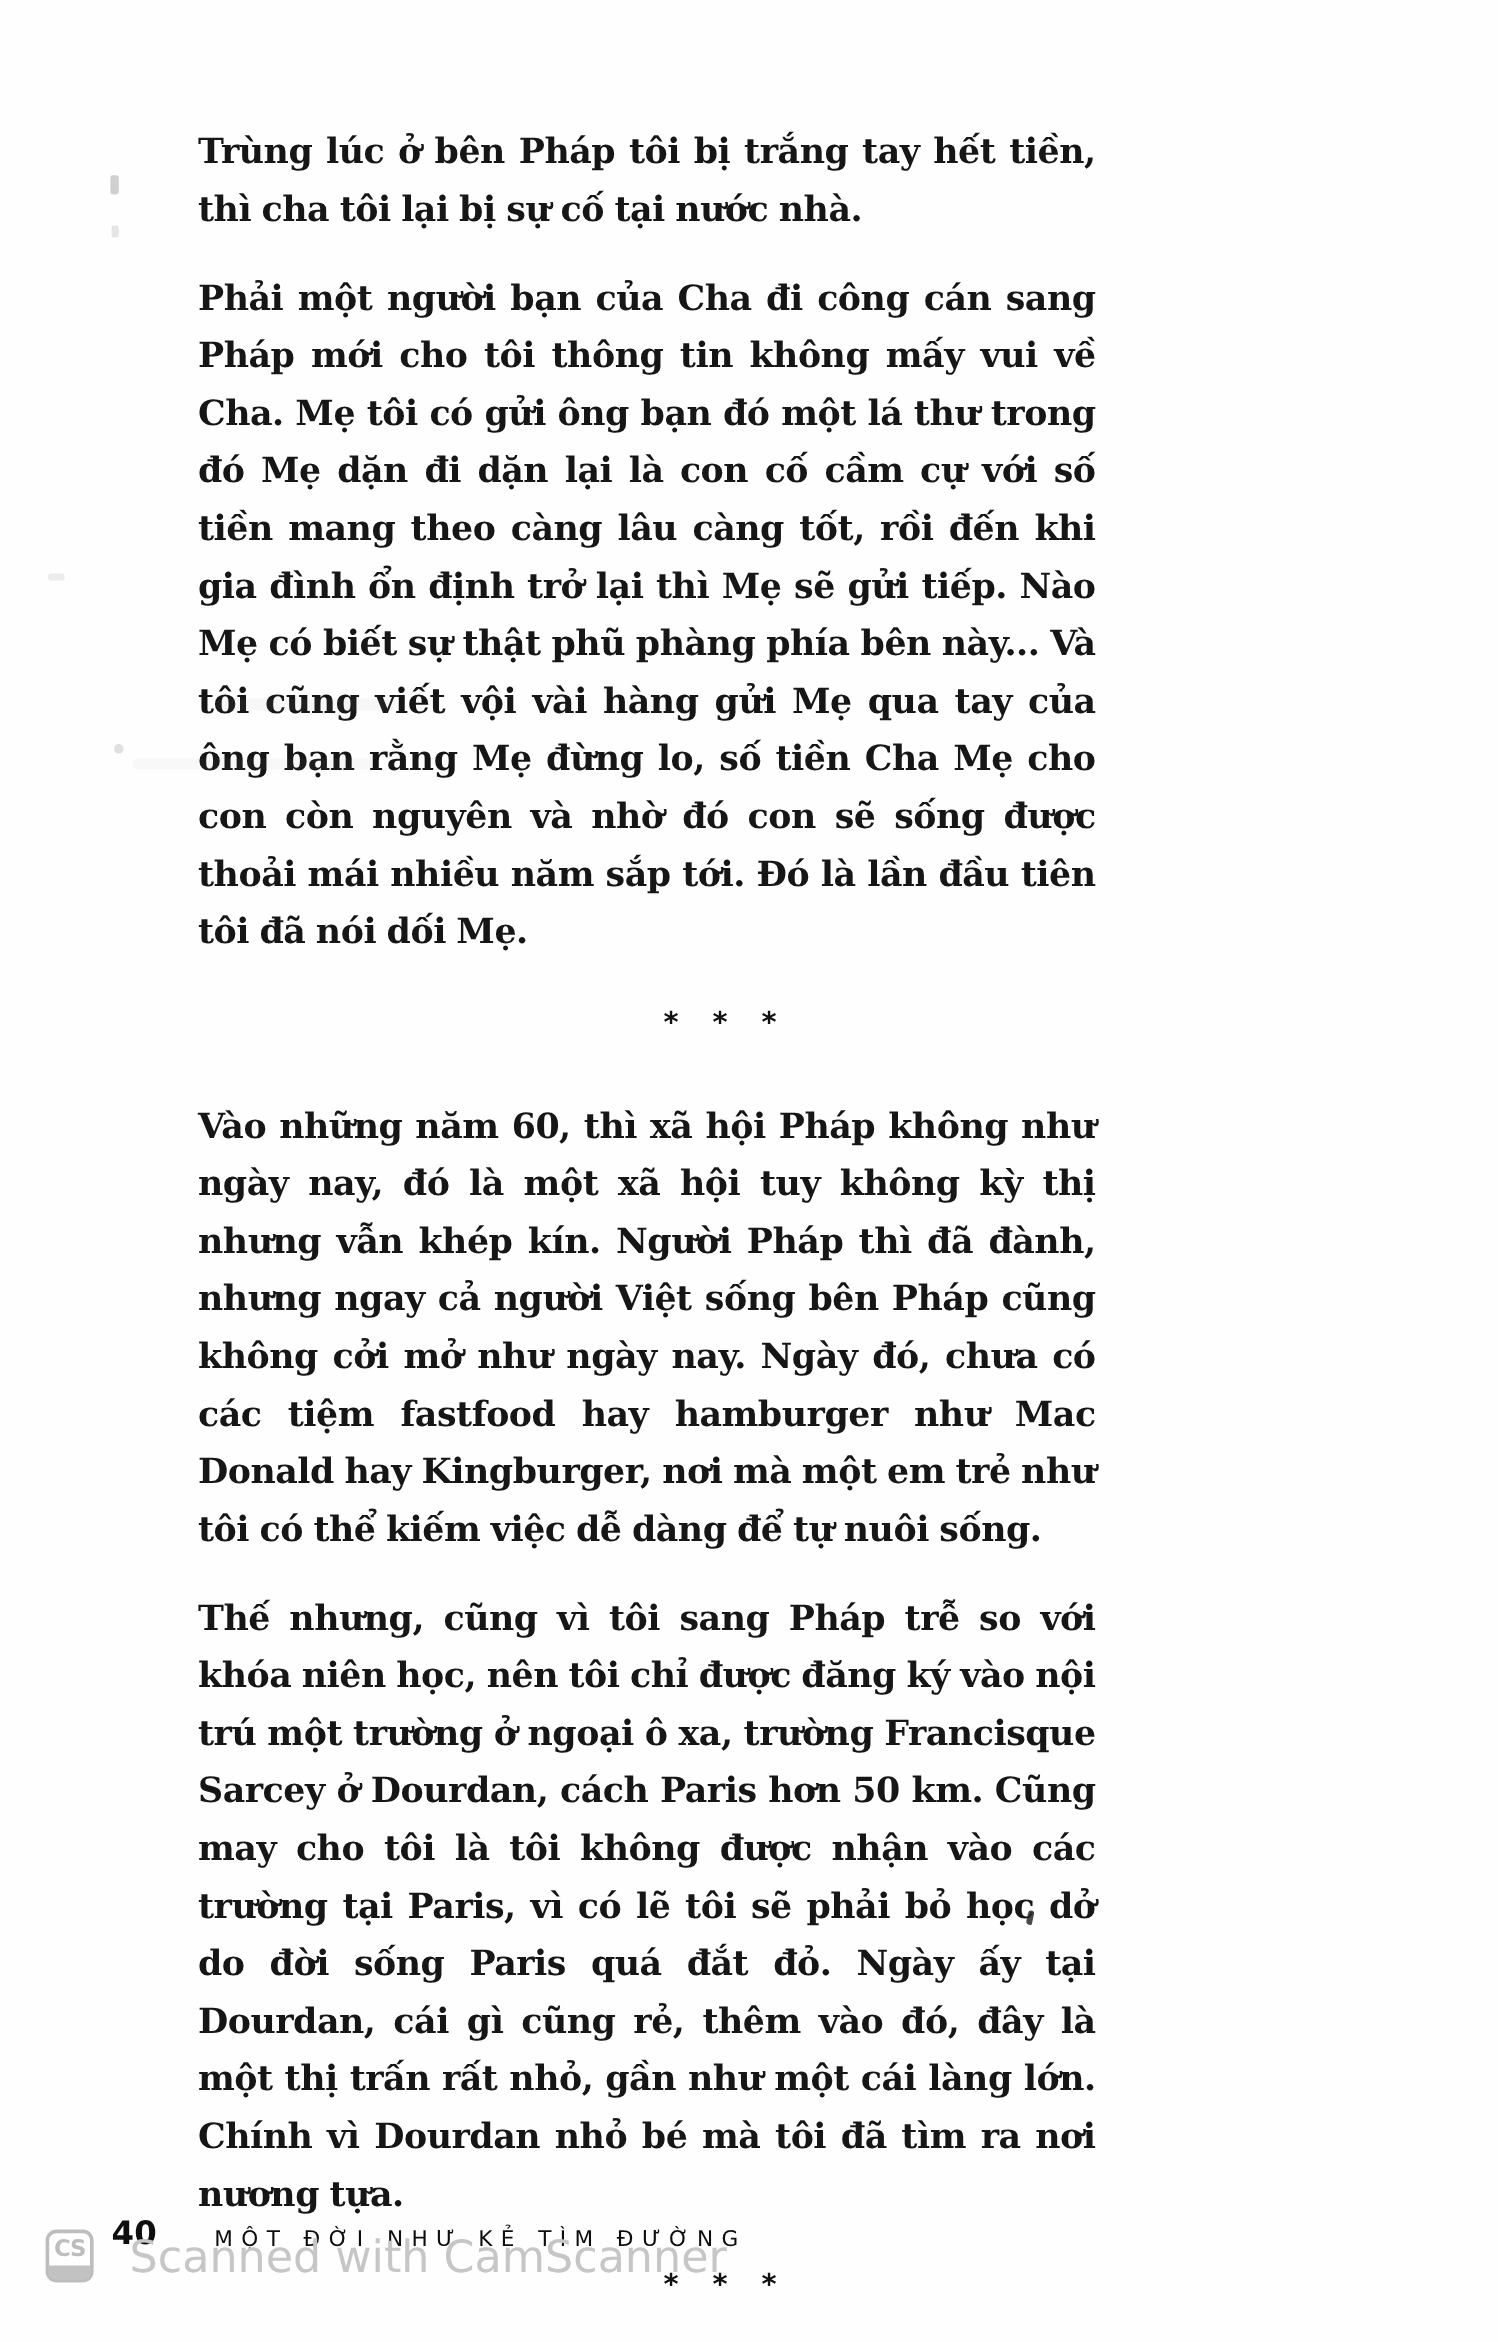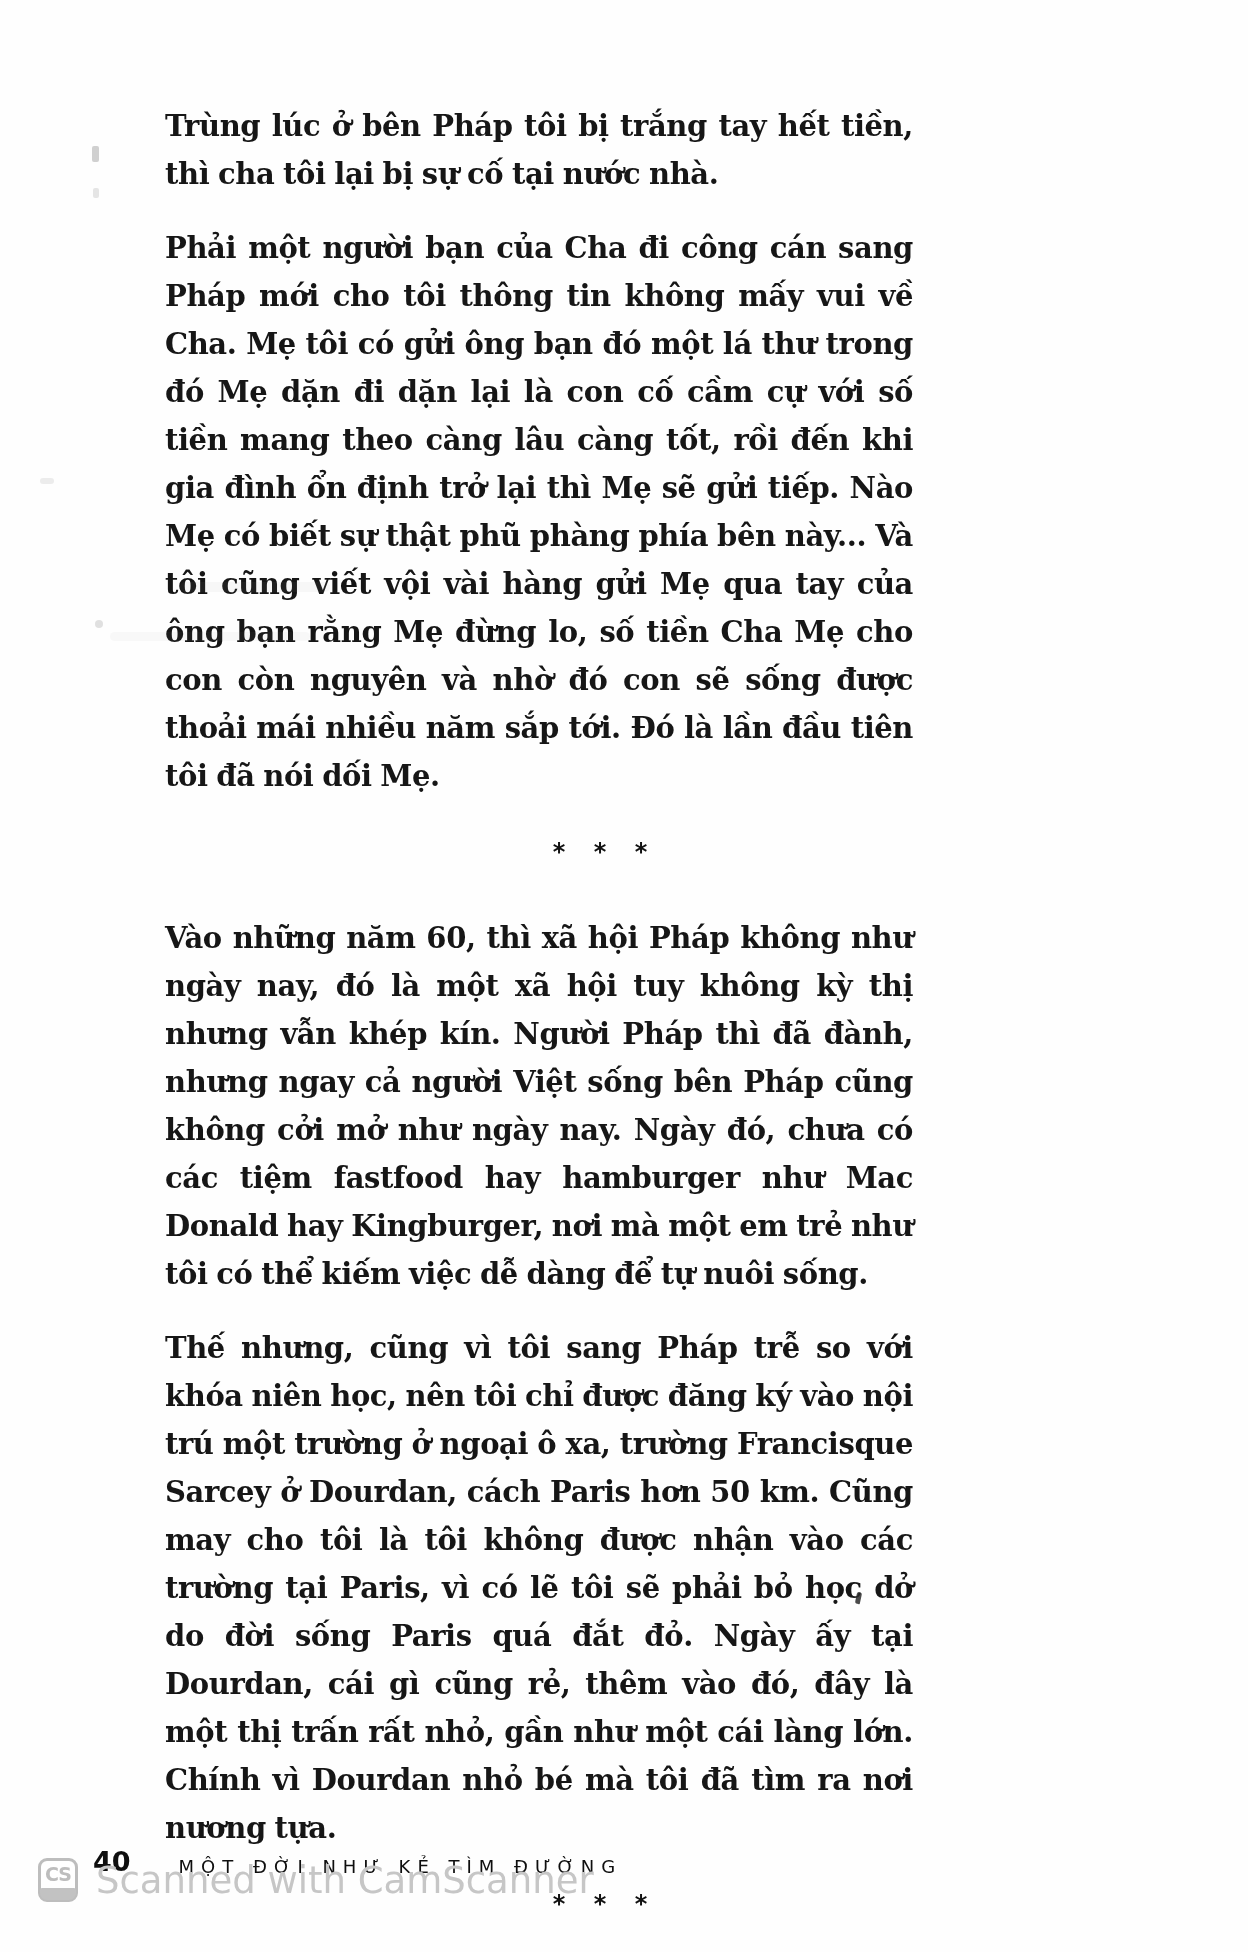--- a/index.html
+++ b/index.html
@@ -61,20 +61,21 @@
     font-size: 18px;
     font-weight: normal;
     letter-spacing: 7px;
   }
   .watermark {
     position: absolute;
     left: 38px;
     top: 1858px;
     display: flex;
     align-items: center;
+    gap: 12px;
   }
   .cs-logo {
     position: relative;
     width: 40px;
     height: 44px;
     border: 3px solid #bdbdbd;
     border-radius: 9px;
     box-sizing: border-box;
     background: #ffffff;
     flex: 0 0 auto;

